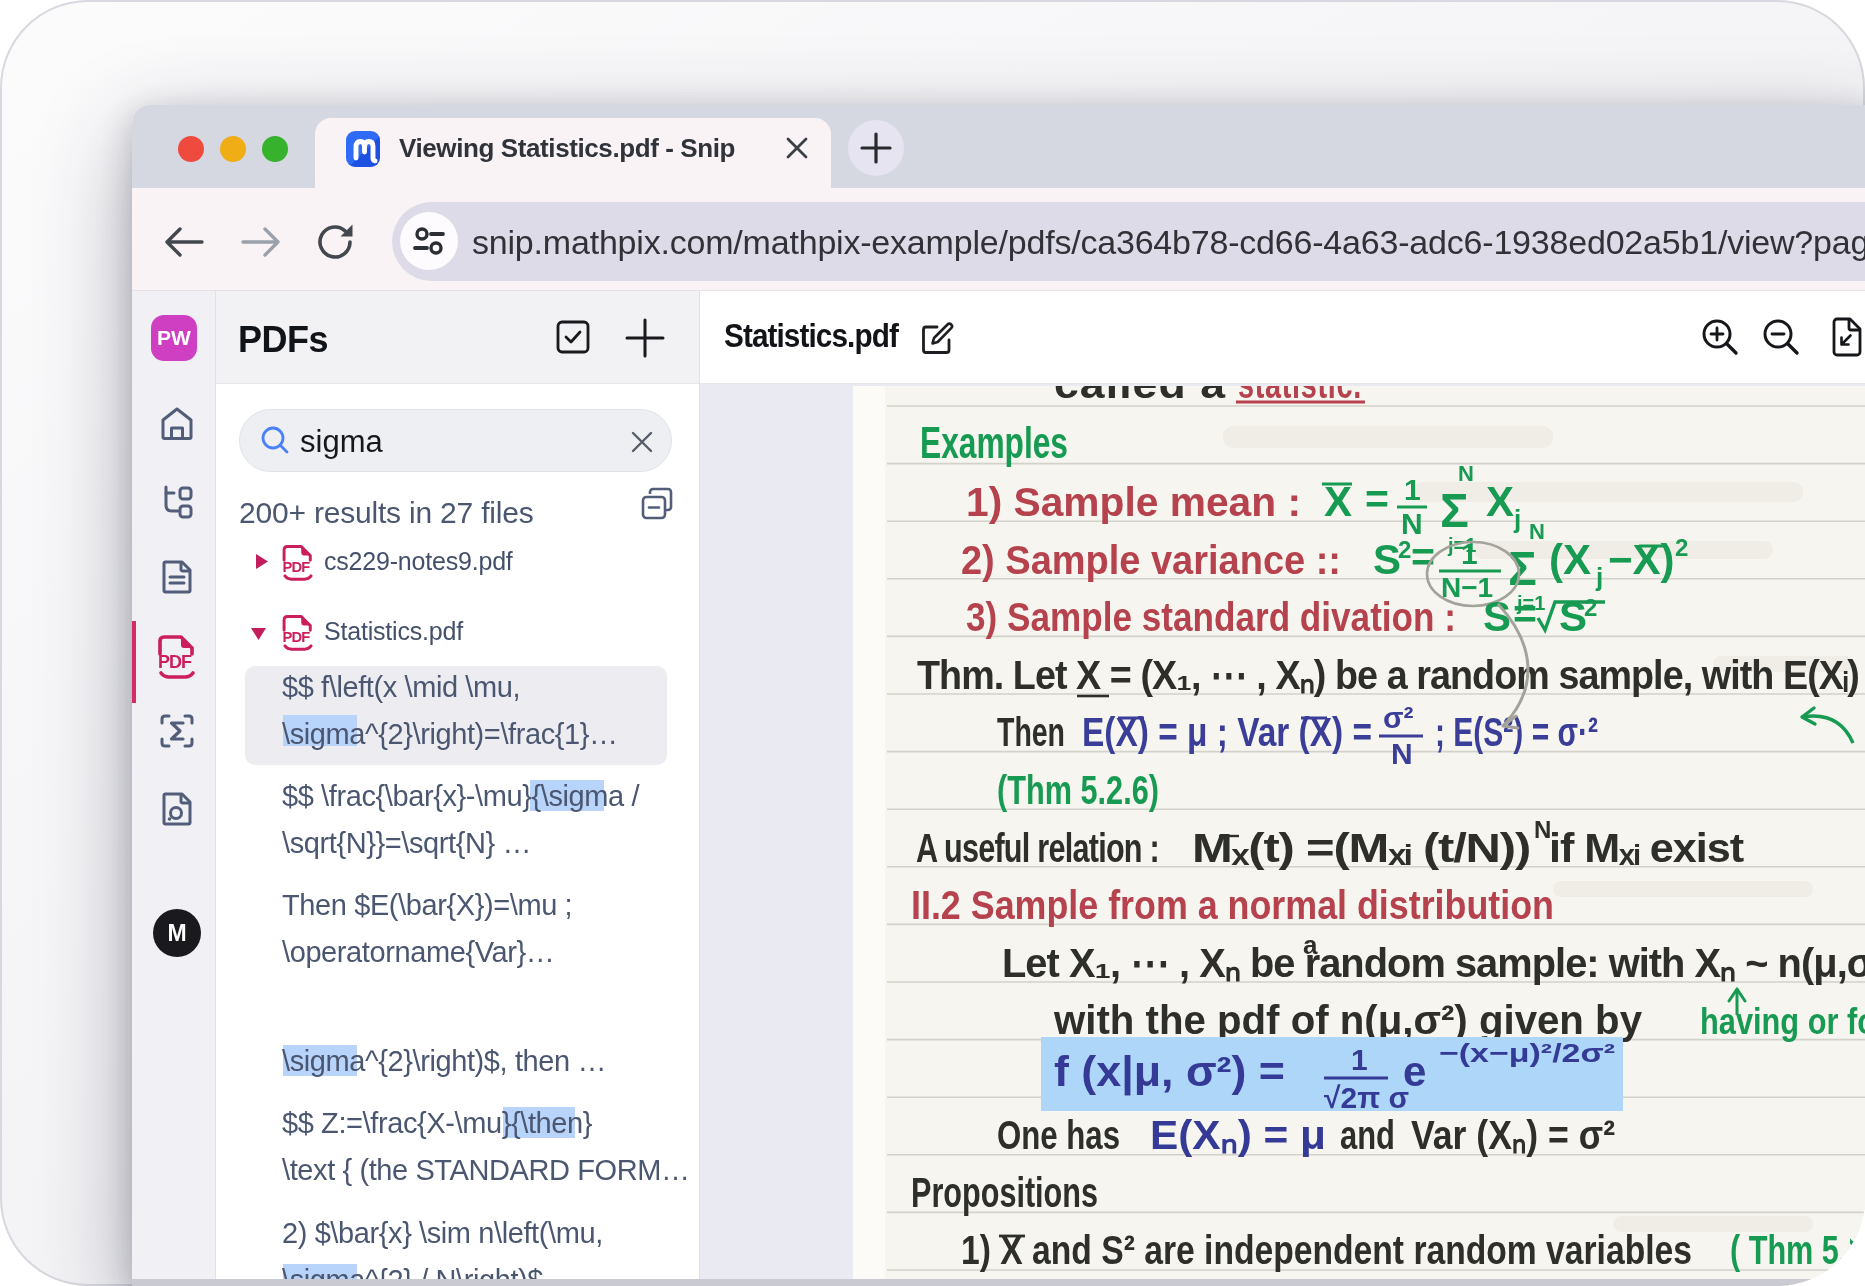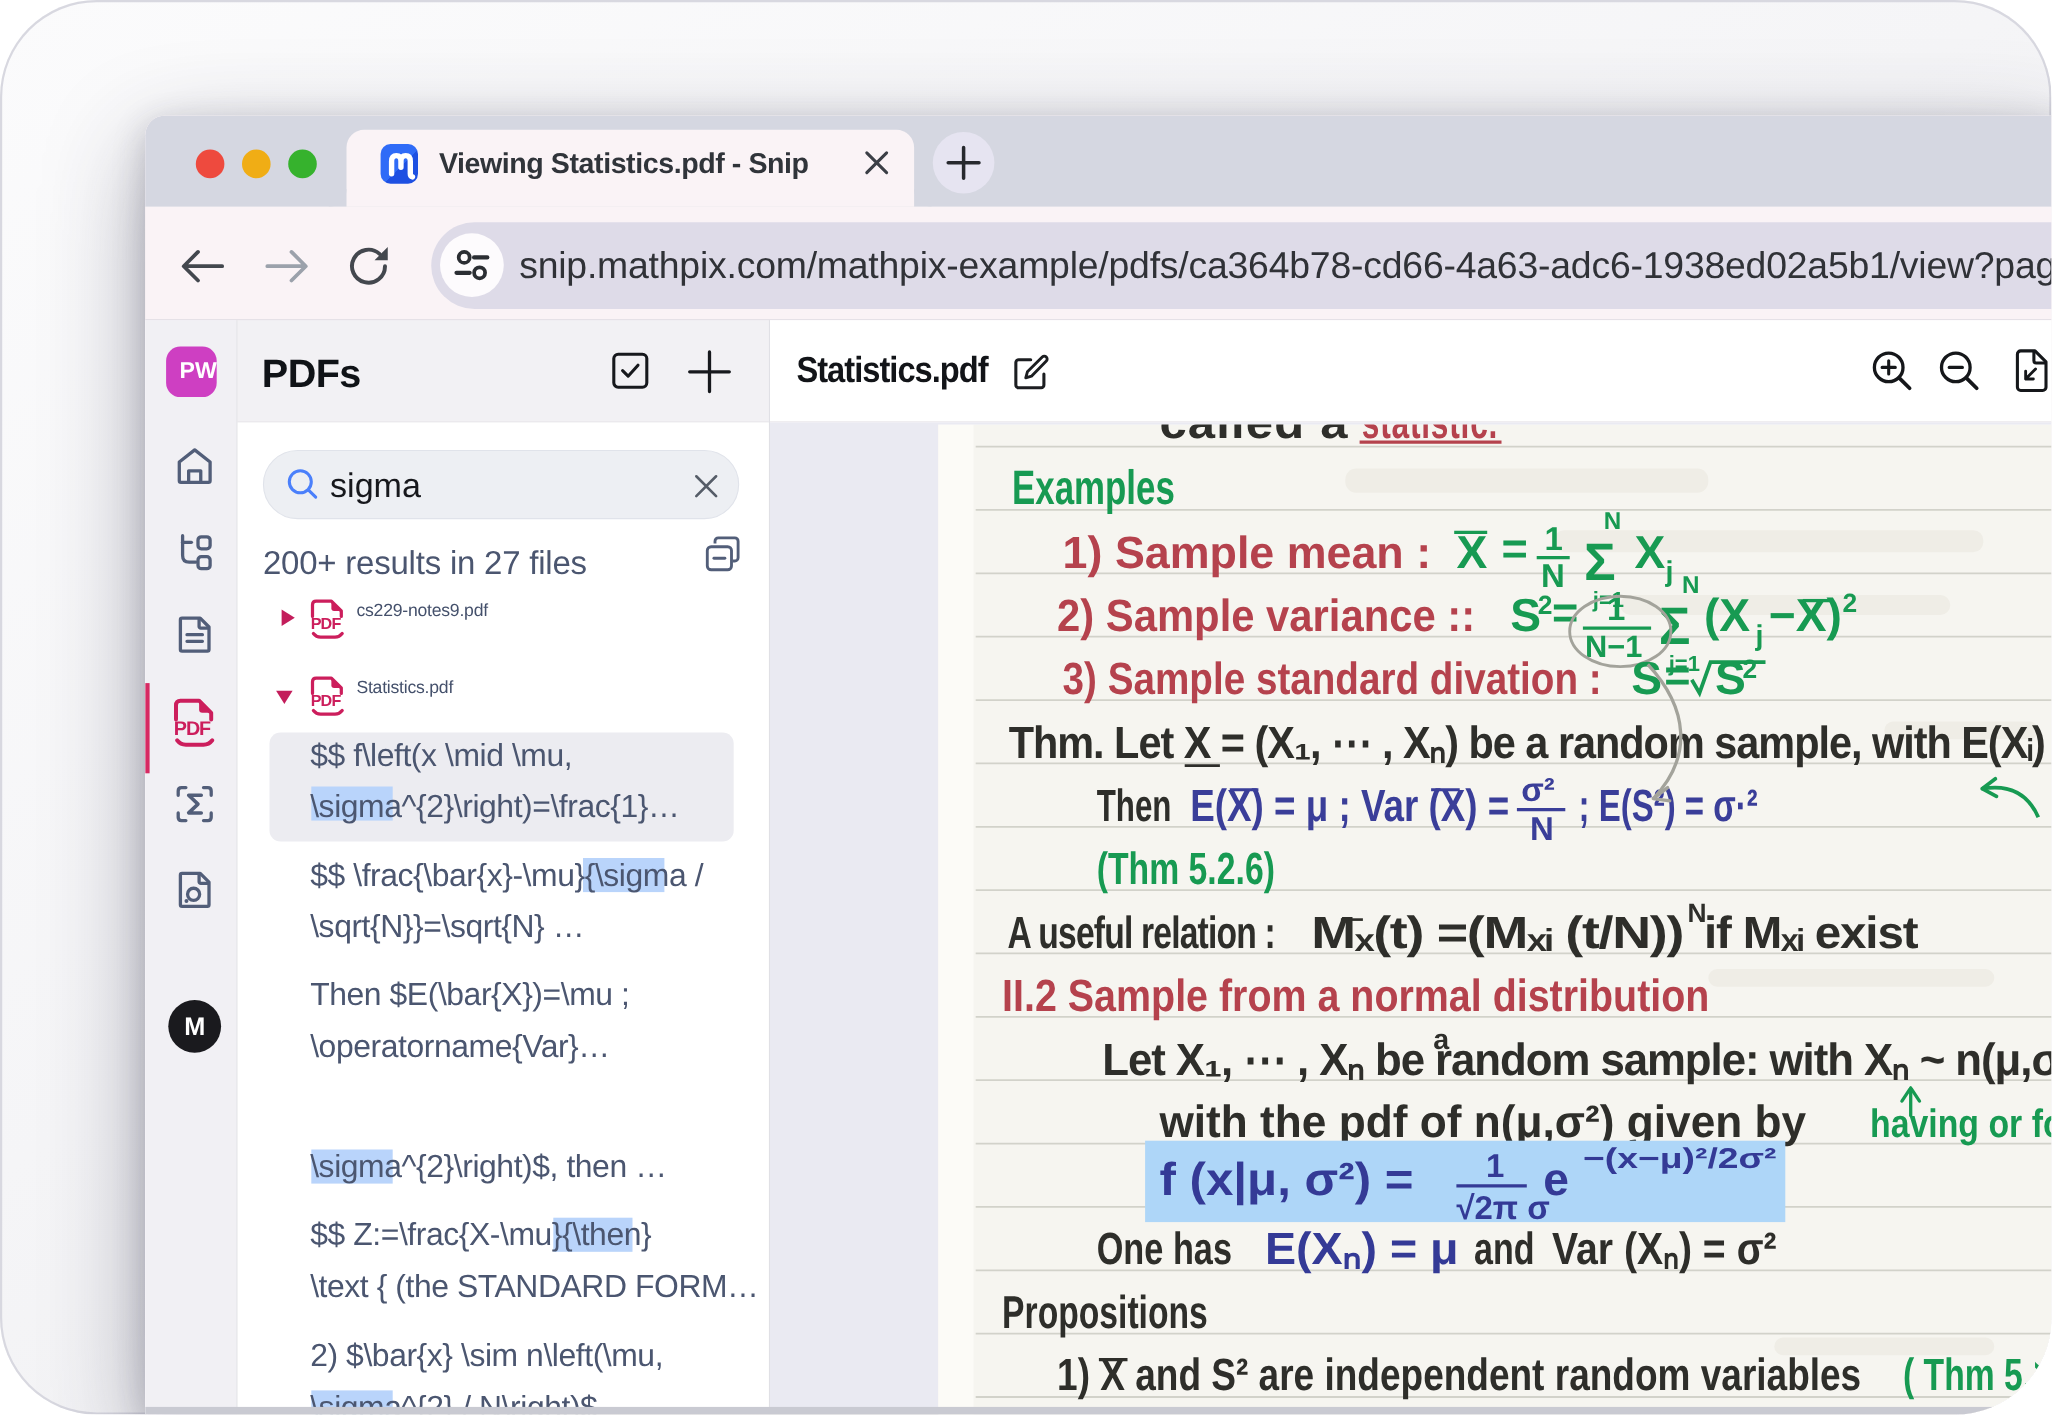--- a/index.html
+++ b/index.html
@@ -28,34 +28,34 @@
   
   .toolbar{position:absolute;left:0;top:83px;right:0;height:103px;background:#faf3f6;}
   .pill{position:absolute;left:260px;top:14px;right:-80px;height:79px;border-radius:40px;background:#dedbe8;}
   .tunecircle{position:absolute;left:8px;top:10px;width:58px;height:58px;border-radius:50%;background:#fdfbfd;}
   .url{position:absolute;left:80px;top:0;height:79px;line-height:80px;font-size:34px;
        color:#303237;white-space:nowrap;letter-spacing:-0.2px;}
   
   .app{position:absolute;left:0;top:186px;right:0;bottom:0;background:#fff;}
   .rail{position:absolute;left:0;top:0;width:83px;bottom:0;background:#f1f0f4;border-right:1px solid #e2e1e6;}
   .pw{position:absolute;left:19px;top:24px;width:46px;height:46px;border-radius:13px;background:#ce3fc2;
-      color:#fff;font-weight:700;font-size:21px;text-align:right;line-height:46px;letter-spacing:0;}
+      color:#fff;font-weight:700;font-size:21px;text-align:center;line-height:46px;letter-spacing:0;}
   .activebar{position:absolute;left:0px;top:330px;width:4px;height:82px;background:#d62a62;}
   .avatar{position:absolute;left:21px;top:618px;width:48px;height:48px;border-radius:50%;background:#1a1a1e;
           color:#fff;font-weight:700;font-size:23px;text-align:center;line-height:48px;}
   .panel{position:absolute;left:84px;top:0;width:483px;bottom:0;background:#e5e5e5;border-right:1px solid #e0e0e5;}
   .phead{position:absolute;left:0;top:0;right:0;height:92px;background:#f2f1f4;border-bottom:1px solid #e8e6ea;}
   .ptitle{position:absolute;left:22px;top:28px;font-size:36px;font-weight:700;color:#101317;
           letter-spacing:-.5px;}
   .pbody{position:absolute;left:0;top:93px;right:0;bottom:0;background:#fff;overflow:hidden;}
   .search{position:absolute;left:23px;top:25px;width:433px;height:63px;border-radius:32px;
           background:#edeff3;border:1px solid #e0e3ea;box-sizing:border-box;}
   .sigmatxt{position:absolute;left:60px;top:0;height:63px;line-height:64px;font-size:31px;color:#17181c;}
   .results{position:absolute;left:23px;top:112px;font-size:30px;color:#4b5670;letter-spacing:-.2px;}
-  .flabel{position:absolute;font-size:16px;color:#44506b;letter-spacing:-.2px;}
+  .flabel{position:absolute;font-size:25px;color:#44506b;letter-spacing:-.2px;}
   .snip{position:absolute;left:66px;font-size:29px;color:#4b5670;letter-spacing:-.4px;white-space:nowrap;}
   .selcard{position:absolute;left:29px;top:282px;width:422px;height:99px;border-radius:10px;background:#ececf1;}
   .hl{position:absolute;height:31px;background:#b9d4fb;z-index:0;}
   .snip span{position:relative;z-index:1;}
   .main{position:absolute;left:568px;top:0;right:0;bottom:0;}
   .mhead{position:absolute;left:0;top:0;right:0;height:92px;background:#fff;border-bottom:1px solid #e8e6ea;}
   .mtitle{position:absolute;left:24px;top:26px;font-size:33px;font-weight:700;color:#121418;
           letter-spacing:-1px;transform:scaleX(.9);transform-origin:0 0;}
   .viewer{position:absolute;left:0;top:93px;right:0;bottom:0;background:#eaeaf2;}
   .page{position:absolute;left:153px;top:2px;right:0;bottom:0;background:#fdfcf9;}

